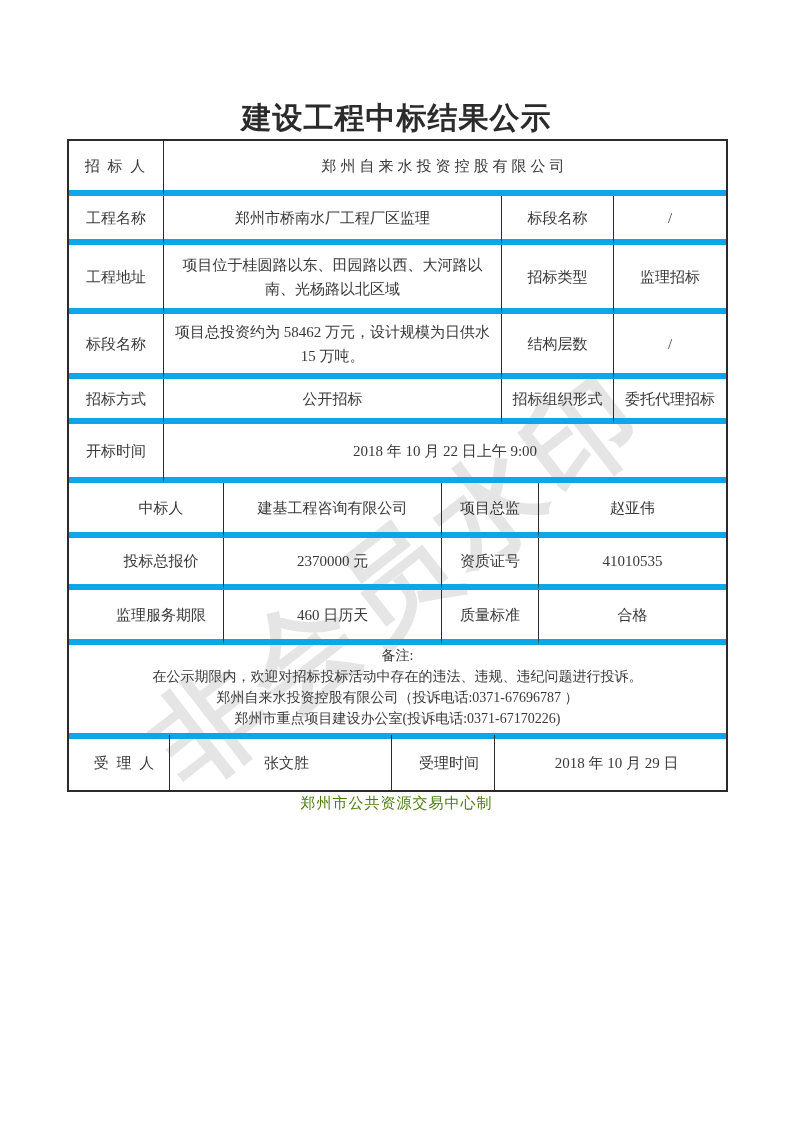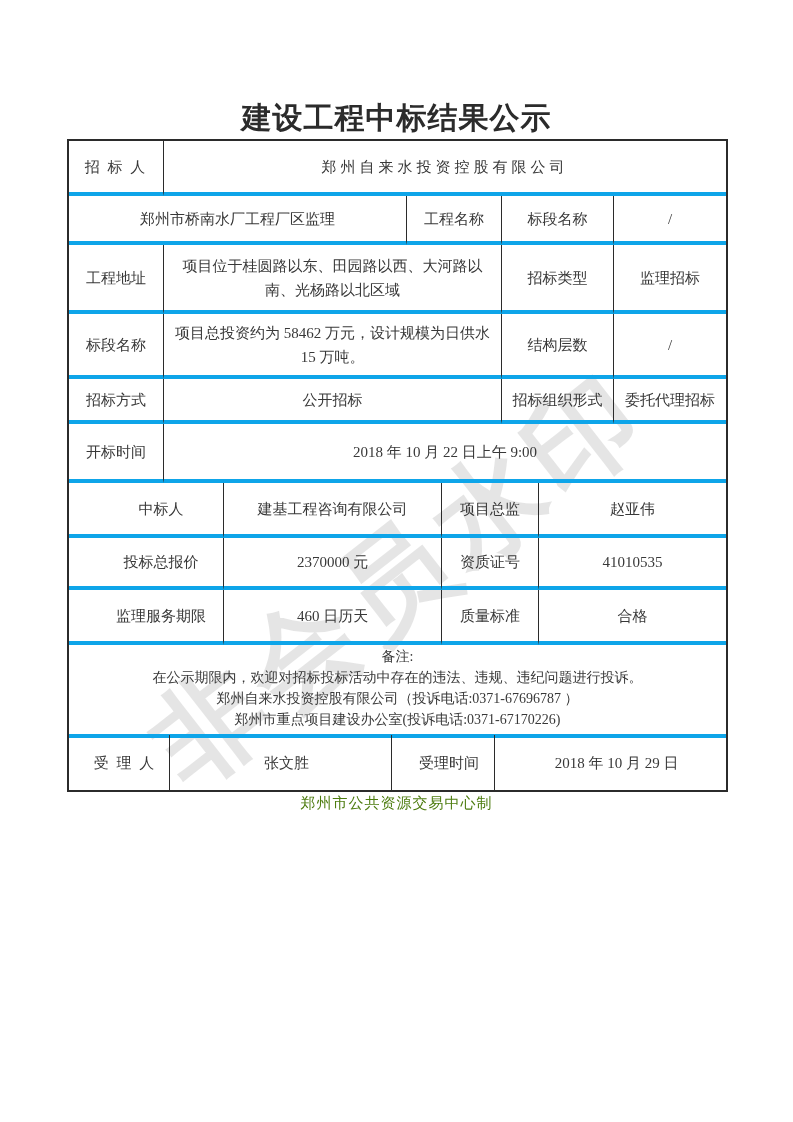--- a/index.html
+++ b/index.html
@@ -41,21 +41,21 @@
     position:absolute;
     left:67px; top:139px;
     width:661px;
     border:2px solid #2b2b2b;
     z-index:1;
     background:transparent;
   }
   .trow { display:flex; width:100%; }
   .cell {
     border-right:1px solid #2b2b2b;
-    border-bottom:4px solid #0ea5e9;
+    border-bottom:6px solid #0ea5e9;
     display:flex;
     align-items:center;
     justify-content:center;
     text-align:center;
     font-size:15px;
     line-height:24px;
     padding:2px 8px;
     color:#383838;
   }
   .cell:last-child { border-right:none; }
@@ -99,22 +99,22 @@
   <div class="doc-title">建设工程中标结果公示</div>
 
   <div class="tbl">
 
     <div class="trow h55">
       <div class="cell aw1 ls2">招 标 人</div>
       <div class="cell rest ls4">郑州自来水投资控股有限公司</div>
     </div>
 
     <div class="trow h49">
+      <div class="cell aw1">工程名称</div>
       <div class="cell aw2">郑州市桥南水厂工程厂区监理</div>
-      <div class="cell aw1">工程名称</div>
       <div class="cell aw3">标段名称</div>
       <div class="cell rest">/</div>
     </div>
 
     <div class="trow h69">
       <div class="cell aw1">工程地址</div>
       <div class="cell aw2">项目位于桂圆路以东、田园路以西、大河路以南、光杨路以北区域</div>
       <div class="cell aw3">招标类型</div>
       <div class="cell rest">监理招标</div>
     </div>

